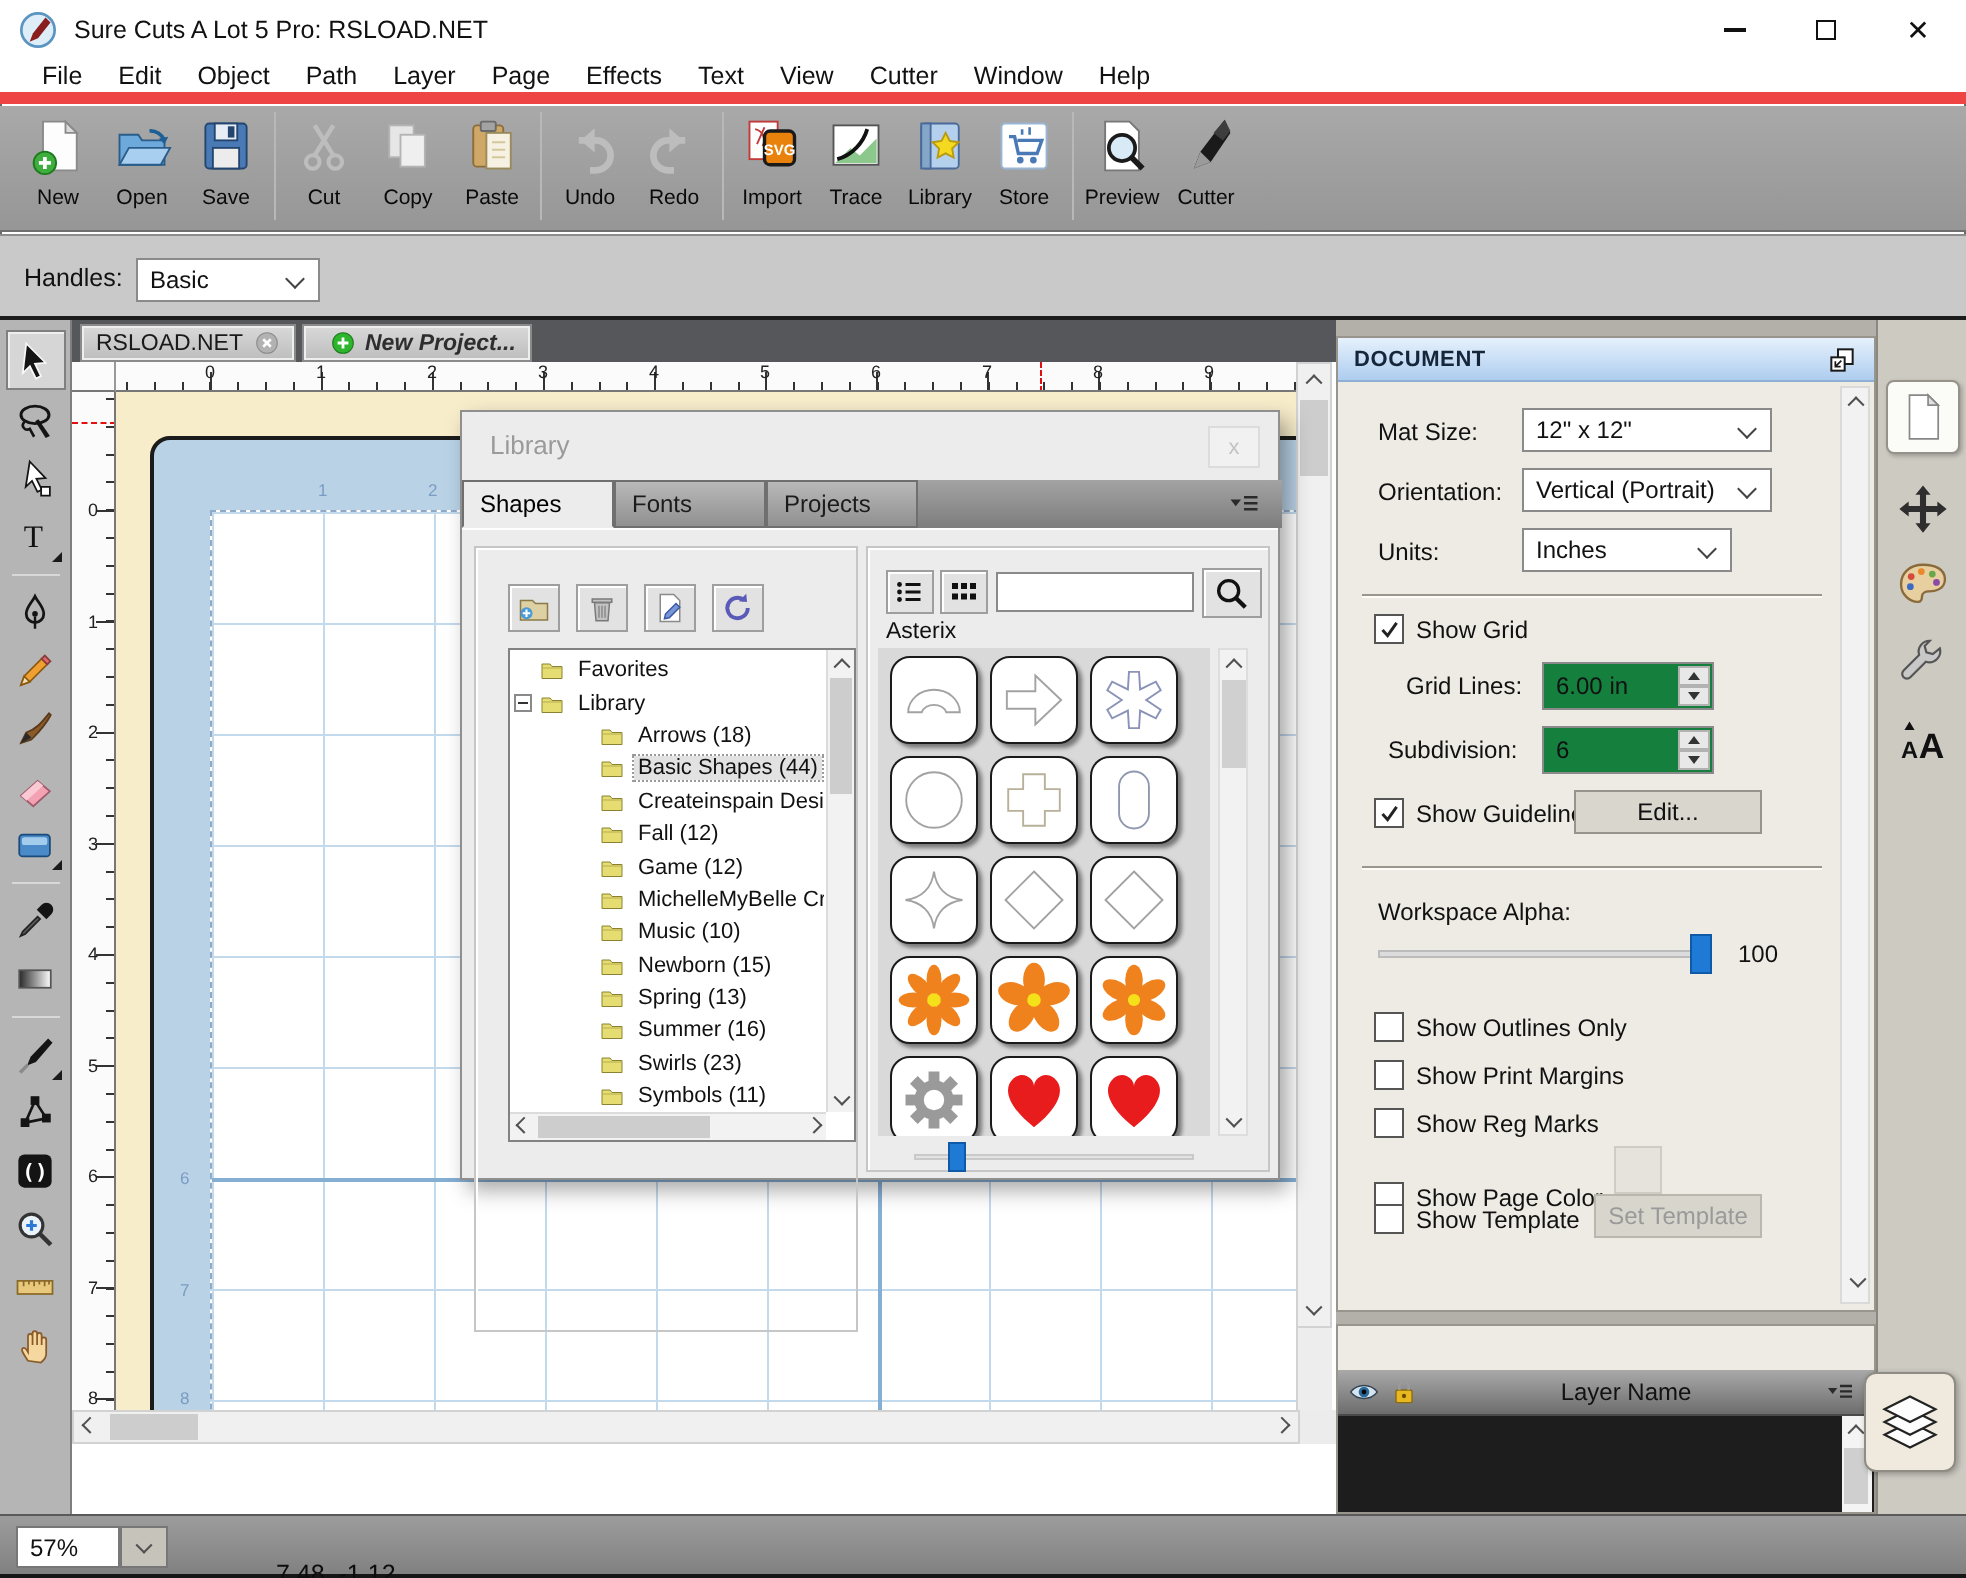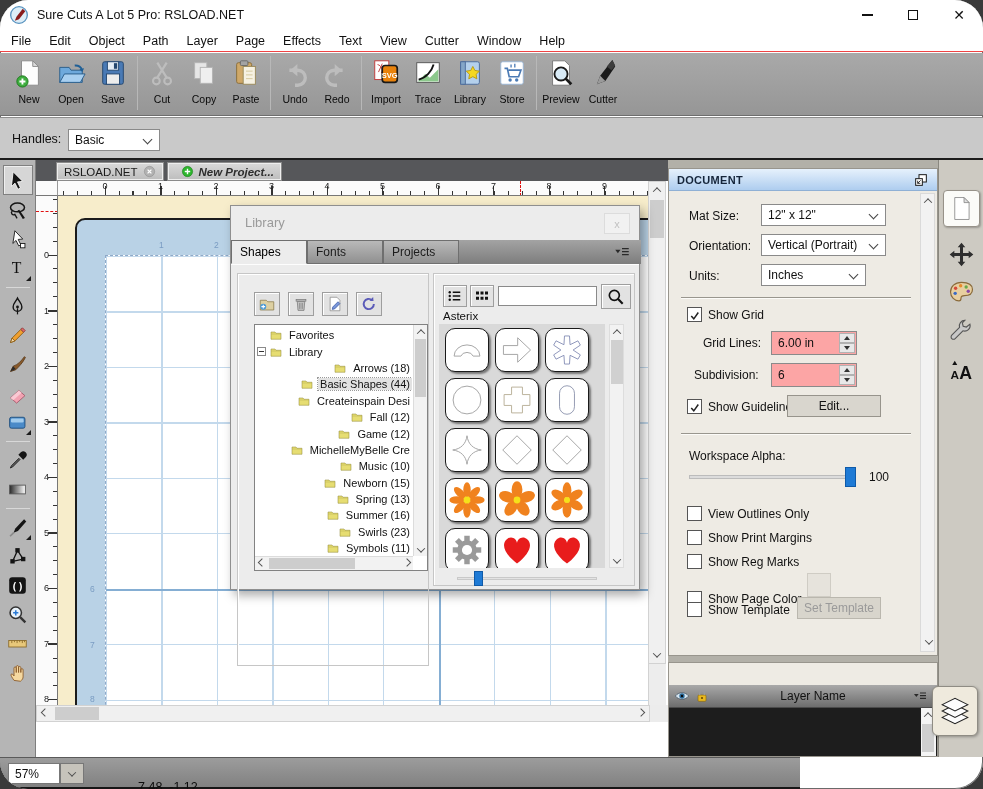--- a/index.html
+++ b/index.html
@@ -1,33 +1,33 @@
 <!DOCTYPE html>
 <html><head>
 <meta charset="utf-8">
 <style>
   * { margin:0; padding:0; box-sizing:border-box; }
   html,body { background:#3a3a3a; }
   body { font-family:"Liberation Sans", sans-serif; }
   #app { position:relative; width:983px; height:789px; background:#fff; overflow:hidden;
-         box-shadow: inset 0 0 0 1px #6a6a6a; border-radius: 28px; }
+         box-shadow: inset 0 0 0 1px #6a6a6a; }
   .abs { position:absolute; }
 
   
   #titlebar { position:absolute; left:0; top:0; width:983px; height:30px; background:#fff; display:flex; align-items:center; }
   #app-logo { width:20px; height:20px; margin-left:9px; }
   #title-text { margin-left:8px; font-size:12.5px; color:#111; }
   #win-controls { position:absolute; right:1px; top:0; height:30px; display:flex; }
   .wc { width:46px; height:30px; display:flex; align-items:center; justify-content:center; }
   .wc-min-glyph { width:11px; height:1.3px; background:#111; }
   .wc-max-glyph { width:10px; height:10px; border:1.2px solid #111; }
   .wc-close-glyph { font-size:14px; color:#111; line-height:1; }
 
   
-  #menubar { position:absolute; left:0; top:30px; width:983px; height:22px; background:#fff; border-bottom:1px solid #ef4444; display:flex; align-items:center; padding-left:2px; }
+  #menubar { position:absolute; left:0; top:30px; width:983px; height:22px; background:#fff; border-bottom:6px solid #ef4444; display:flex; align-items:center; padding-left:12px; }
   .menu-item { padding:2px 9px; font-size:12.5px; color:#111; }
 
   
   #toolbar { position:absolute; left:0; top:53px; width:983px; height:63px; background:linear-gradient(#a9a9a9,#969696); border-bottom:1px solid #6e6e6e; display:flex; padding-left:8px; }
   .tbwrap { display:flex; }
   .tb-sep { width:1px; height:54px; background:#7a7a7a; border-right:1px solid #b8b8b8; margin:3px 3px 0 3px; }
   .tb-btn { width:42px; height:60px; display:flex; flex-direction:column; align-items:center; }
   .tb-icon { width:30px; height:30px; margin-top:5px; }
   .tb-label { font-size:10.5px; color:#0a0a0a; margin-top:5px; white-space:nowrap; }
 
@@ -40,21 +40,21 @@
 
   
   #toolcol { position:absolute; left:0; top:160px; width:36px; height:597px; background:#b5b5b5; border-right:1px solid #7e7e7e; display:flex; flex-direction:column; align-items:center; padding-top:4px; }
   .toolwrap { display:flex; flex-direction:column; align-items:center; }
   .tool-sep { width:24px; height:1px; background:#7c7c7c; border-bottom:1px solid #d8d8d8; margin:4px 0; }
   .tool { width:28px; height:27px; display:flex; align-items:center; justify-content:center; position:relative; margin:1px 0; }
   .tool .ticon { width:21px; height:21px; }
   .tool.active { background:#d6d6d6; border:1px solid #808080; box-shadow:1px 1px 0 #efefef inset; width:30px; height:30px; }
   .fly { position:absolute; right:1px; bottom:1px; width:0; height:0; border-style:solid; border-width:0 0 5px 5px; border-color:transparent transparent #1a1a1a transparent; }
 
-  #tabstrip { position:absolute; left:36px; top:160px; width:632px; height:21px; background:#56575a; display:flex; align-items:flex-end; padding-left:20px; }
+  #tabstrip { position:absolute; left:36px; top:160px; width:632px; height:21px; background:#56575a; display:flex; align-items:flex-end; padding-left:4px; }
   .doc-tab { height:19px; background:linear-gradient(#d9d9d9,#bdbdbd); border:1px solid #8a8a8a; box-shadow:inset 0 0 0 1px #eee; display:flex; align-items:center; padding:0 7px; margin-right:3px; font-size:11.5px; color:#1a1a1a; }
   .doc-tab .cicon, .doc-tab .picon { width:13px; height:13px; margin-left:5px; }
   .doc-tab .picon { margin-left:6px; margin-right:0; }
   .newtab-label { font-style:italic; font-weight:bold; color:#2e2e2e; margin-left:5px; }
   .page-glyph { width:9px; height:11px; background:#fff; border:1px solid #555; margin-left:6px; }
 
   
   #ruler-corner { position:absolute; left:36px; top:181px; width:22px; height:15px; background:#fbfbfb; border-right:1px solid #999; border-bottom:1px solid #777; }
   #hruler { position:absolute; left:58px; top:181px; width:590px; height:15px; background:#fbfbfb; border-bottom:1px solid #777; overflow:hidden; }
   #hruler .ticks  { position:absolute; bottom:0; left:5px;  right:0; height:4px; background:repeating-linear-gradient(90deg,#333 0 1px,transparent 1px 13.9px); }
@@ -106,21 +106,21 @@
   #docpanel { top:8px; height:488px; }
   #docpanel-scroll { position:absolute; right:2px; top:24px; bottom:3px; width:15px; background:#f2f2f2; border:1px solid #dadada; }
   .row-label { position:absolute; font-size:12px; color:#111; }
   .dd { position:absolute; height:22px; }
   .field-text { font-size:12px; color:#111; }
   .sep-line { position:absolute; left:12px; right:26px; height:2px; background:#99968e; border-bottom:1px solid #fcfbf8; }
   .cb { position:absolute; display:flex; align-items:center; }
   .cb-box { width:15px; height:15px; background:#fff; border:1px solid #555; margin-right:6px; position:relative; }
   .cb-check { position:absolute; left:1px; top:0px; width:12px; height:12px; }
   .cb-label { font-size:12px; color:#111; }
-  .spinbox { position:absolute; height:24px; background:#fca5a5; border:1px solid #8a8a8a; }
+  .spinbox { position:absolute; height:24px; background:#15803d; border:1px solid #8a8a8a; }
   .spinbox .val { position:absolute; left:6px; top:4px; font-size:12px; color:#111; }
   .spin { position:absolute; right:1px; top:1px; bottom:1px; width:16px; display:flex; flex-direction:column; }
   .spin > div { flex:1; background:#e8e8e8; border:1px solid #b2b2b2; display:flex; align-items:center; justify-content:center; }
   .tup { width:0; height:0; border:3.5px solid transparent; border-bottom:4.5px solid #333; margin-top:-3px; }
   .tdn { width:0; height:0; border:3.5px solid transparent; border-top:4.5px solid #333; margin-bottom:-3px; }
   .btn { background:#d9d6ce; border:1px solid #97948c; font-size:12px; color:#111; display:flex; align-items:center; justify-content:center; position:absolute; }
   .btn.disabled { color:#9a9a9a; background:#d8d5cc; border-color:#bab7ae; }
   .slider-track { position:absolute; height:4px; background:#dcdcdc; border:1px solid #bcbcbc; }
   .slider-handle { position:absolute; width:11px; height:20px; background:#1e7ad5; border:1px solid #0f5aa8; }
   .swatch { position:absolute; width:24px; height:24px; background:#e6e3dc; border:1px solid #cfccc4; }
@@ -136,21 +136,21 @@
 
   
   #rightbar { position:absolute; left:938px; top:160px; width:45px; height:597px; background:#cdcac2; border-left:1px solid #8a8880; }
   .rb-btn { position:absolute; left:4px; width:37px; height:37px; display:flex; align-items:center; justify-content:center; }
   .rb-btn .rbicon { width:27px; height:27px; }
   .rb-btn.active { background:#fbfbf8; border:1px solid #979289; border-radius:4px; box-shadow:1px 1px 2px rgba(0,0,0,.25); }
   #layers-stack-btn { position:absolute; left:932px; top:686px; width:46px; height:50px; background:#efeadd; border:1px solid #8f8c84; border-radius:6px; display:flex; align-items:center; justify-content:center; z-index:30; box-shadow:1px 1px 3px rgba(0,0,0,.3); }
   #layers-stack-btn .rbicon { width:34px; height:34px; }
 
   
-  #statusbar { position:absolute; left:0; top:757px; width:800px; height:32px; background:linear-gradient(#9c9c9c,#818181); border-top:1px solid #5a5a5a; border-bottom:2px solid #161616; }
+  #statusbar { position:absolute; left:0; top:757px; width:983px; height:32px; background:linear-gradient(#9c9c9c,#818181); border-top:1px solid #5a5a5a; border-bottom:2px solid #161616; }
   #zoom-box { position:absolute; left:8px; top:5px; width:52px; height:21px; background:#fff; border:1px solid #777; font-size:12px; color:#111; display:flex; align-items:center; padding-left:6px; }
   #zoom-chev { position:absolute; left:60px; top:5px; width:24px; height:21px; background:#c6c3bb; border:1px solid #777; display:flex; align-items:center; justify-content:center; }
   #coords { position:absolute; left:115px; top:22px; font-size:12.5px; color:#0d0d0d;margin-left:23px; }
 
   
   #library-dlg { position:absolute; left:230px; top:205px; width:410px; height:385px; background:#ececec; border:1px solid #8f8f8f; box-shadow:4px 5px 10px rgba(0,0,0,.35); z-index:40; }
   #dlg-title { position:absolute; left:14px; top:9px; font-size:13px; color:#9a9a9a; }
   #dlg-close { position:absolute; right:9px; top:7px; width:26px; height:21px; background:#f1f1f1; border:1px solid #dcdcdc; color:#c2c2c2; font-size:11px; display:flex; align-items:center; justify-content:center; }
   #dlg-tabs { position:absolute; left:0; top:34px; width:410px; height:24px; background:linear-gradient(#a3a3a3,#7d7d7d); display:flex; }
   .dlg-tab { width:76px; height:24px; display:flex; align-items:center; padding-left:8px; font-size:12px; color:#1c1c1c; background:linear-gradient(#b9b9b9,#909090); border:1px solid #6f6f6f; }
@@ -160,21 +160,21 @@
 
   .pane-frame { position:absolute; border:1px solid #c6c6c6; box-shadow:inset 1px 1px 0 #fff; }
   #dlg-left { left:6px; top:8px; width:192px; height:393px; }
   #dlg-btnrow { position:absolute; left:16px; top:18px; display:flex; gap:8px; }
   .mini-btn { width:26px; height:24px; background:#e2e2e2; border:1px solid #9e9e9e; box-shadow:inset 1px 1px 0 #fff; display:flex; align-items:center; justify-content:center; }
   .mini-btn .micon { width:18px; height:18px; }
   #tree-box { position:absolute; left:16px; top:50px; width:174px; height:247px; background:#fff; border:1px solid #828282; overflow:hidden; }
   #tree-items { position:absolute; left:1px; top:2px; right:15px; bottom:15px; overflow:hidden; }
   .tree-item { height:16.4px; display:flex; align-items:center; font-size:11px; color:#111; white-space:nowrap; position:relative; }
   .tree-item[data-depth="1"] { padding-left:13px; }
-  .tree-item[data-depth="2"] { padding-left:26px;justify-content:flex-end; }
+  .tree-item[data-depth="2"] { padding-left:43px; }
   .tree-item.selected .tree-label { background:#e2e2e2; outline:1px dotted #9a9a9a; }
   .expander { position:absolute; left:1px; width:9px; height:9px; background:#fff; border:1px solid #8a8a8a; display:flex; align-items:center; justify-content:center; }
   .expander::after { content:""; width:5px; height:1px; background:#333; }
   .tree-folder { width:14px; height:12px; margin-right:4px; flex:none; }
   .tree-label { padding:0 2px; }
   #tree-vscroll { position:absolute; right:0; top:0; width:14px; bottom:14px; background:#f2f2f2; border-left:1px solid #dcdcdc; }
   #tree-vscroll .sb-thumb { left:1px; width:11px; top:14px; height:58px; }
   #tree-hscroll { position:absolute; left:0; bottom:0; right:14px; height:14px; background:#f2f2f2; border-top:1px solid #dcdcdc; }
   #tree-hscroll .sb-thumb { top:1px; height:11px; left:14px; width:86px; }
   .sb-arrow.sm { width:13px; height:13px; }
@@ -786,21 +786,21 @@
 
       <div class="sep-line" style="top:264px;"></div>
 
       <span class="row-label" style="left:20px; top:280px;">Workspace Alpha:</span>
       <div class="slider-track" style="left:20px; top:306px; width: 167px;"></div>
       <div class="slider-handle" style="left:176px; top:298px;"></div>
       <span class="row-label" style="left:200px; top:301px;">100</span>
 
       <div class="cb" style="left:18px; top:337px;">
         <span class="cb-box"></span>
-          <span class="cb-label">View Outlines Only</span>
+          <span class="cb-label">Show Outlines Only</span>
       </div>
       <div class="cb" style="left:18px; top:361px;">
         <span class="cb-box"></span>
           <span class="cb-label">Show Print Margins</span>
       </div>
       <div class="cb" style="left:18px; top:385px;">
         <span class="cb-box"></span>
           <span class="cb-label">Show Reg Marks</span>
       </div>
       <div class="cb" style="left:18px; top:422px;">

